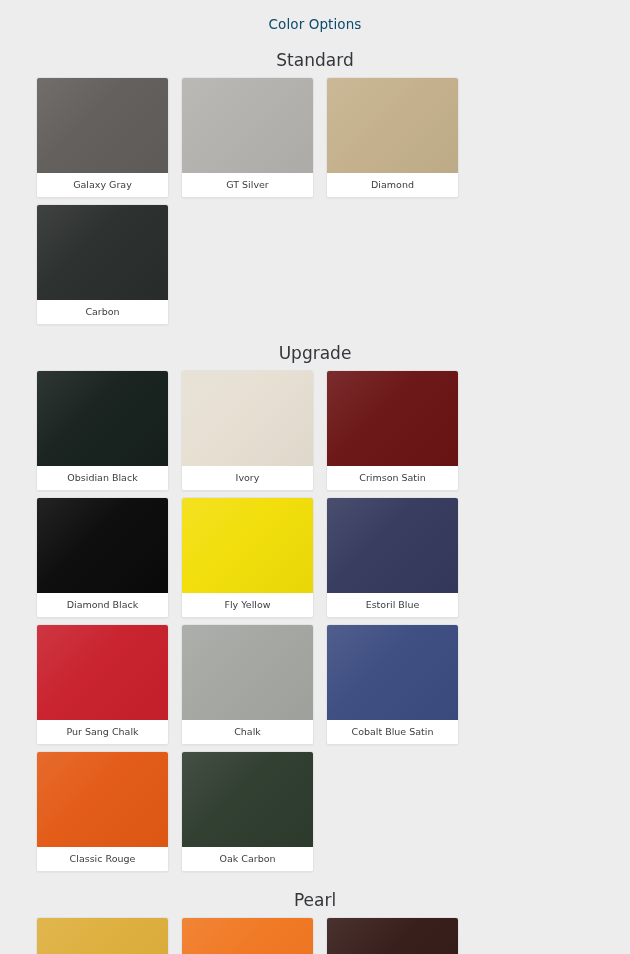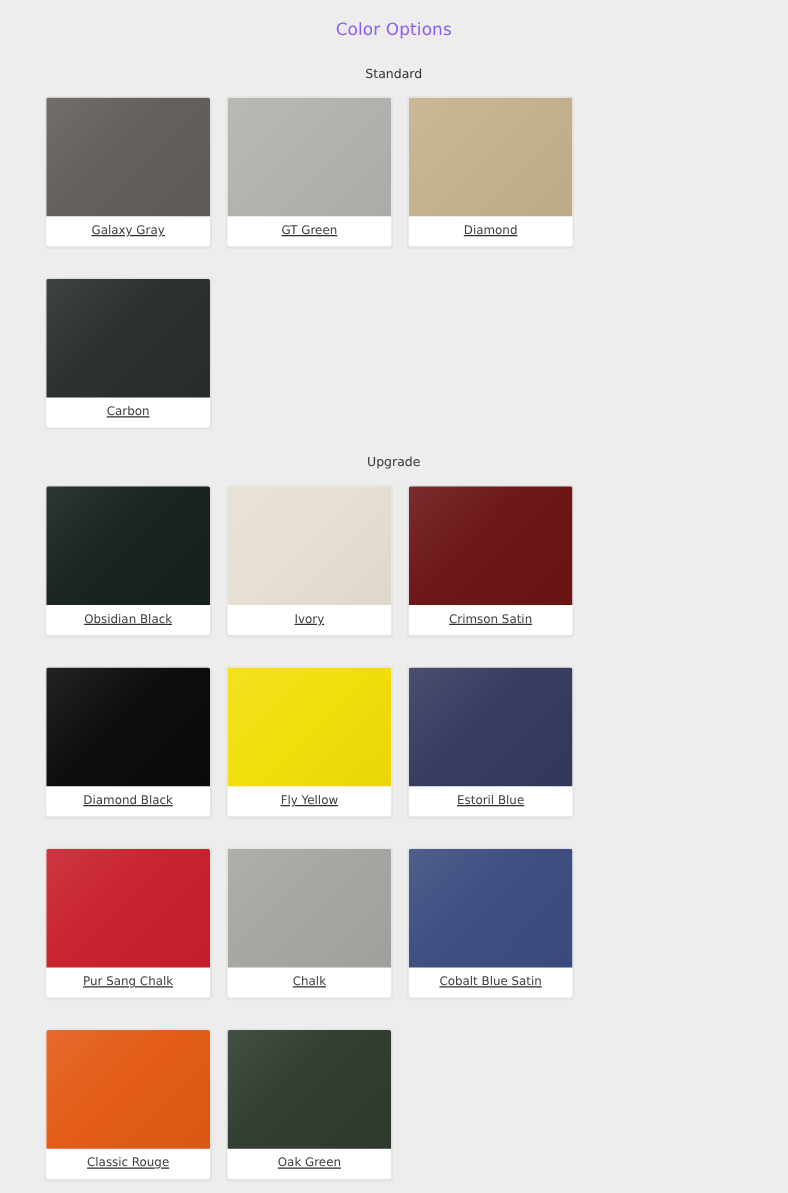--- a/index.html
+++ b/index.html
@@ -16,44 +16,43 @@
   }
   #page {
     width: 630px;
     box-sizing: border-box;
     padding: 0 36px;
   }
   .page-title {
     text-align: center;
     font-size: 13.5px;
     font-weight: 400;
-    color: #8b5cf6;
+    color: #0c4a6e;
     margin: 0;
     padding: 16px 0 0 0;
     line-height: 16px;
     letter-spacing: 0.1px;
   }
   .section {
     margin: 0;
   }
   .section-title {
     text-align: center;
-    font-size: 10px;
+    font-size: 17px;
     font-weight: 400;
     color: #33363a;
     margin: 0;
     padding: 21px 0 10px 0;
     line-height: 14px;
   }
   .grid {
     display: flex;
     flex-wrap: wrap;
-    gap: 24px 12px;
+    gap: 6px 12px;
     align-content: flex-start;
-    text-decoration: underline;
   }
   .color-card {
     width: 133px;
     background: #ffffff;
     border: 1px solid #e2e2e2;
     border-radius: 3px;
     box-sizing: border-box;
     overflow: hidden;
     box-shadow: 0 1px 1px rgba(0,0,0,0.04);
     display: flex;
@@ -95,21 +94,21 @@
   <section class="section">
     <h2 class="section-title">Standard</h2>
     <div class="grid">
   <div class="color-card">
     <div class="swatch" style="background-color: rgb(97, 93, 90);"></div>
     <div class="card-label">Galaxy Gray</div>
   </div>
 
   <div class="color-card">
     <div class="swatch" style="background-color: rgb(179, 177, 173);"></div>
-    <div class="card-label">GT Green</div>
+    <div class="card-label">GT Silver</div>
   </div>
 
   <div class="color-card">
     <div class="swatch" style="background-color: rgb(196, 176, 139);"></div>
     <div class="card-label">Diamond</div>
   </div>
 
   <div class="color-card">
     <div class="swatch" style="background-color: rgb(41, 45, 44);"></div>
     <div class="card-label">Carbon</div>
@@ -166,21 +165,21 @@
     <div class="card-label">Cobalt Blue Satin</div>
   </div>
 
   <div class="color-card">
     <div class="swatch" style="background-color: rgb(227, 90, 21);"></div>
     <div class="card-label">Classic Rouge</div>
   </div>
 
   <div class="color-card">
     <div class="swatch" style="background-color: rgb(46, 60, 46);"></div>
-    <div class="card-label">Oak Green</div>
+    <div class="card-label">Oak Carbon</div>
   </div>
 </div>
   </section>
 
   <section class="section">
     <h2 class="section-title">Pearl</h2>
     <div class="grid">
   <div class="color-card">
     <div class="swatch" style="background-color: rgb(221, 174, 59);"></div>
 

